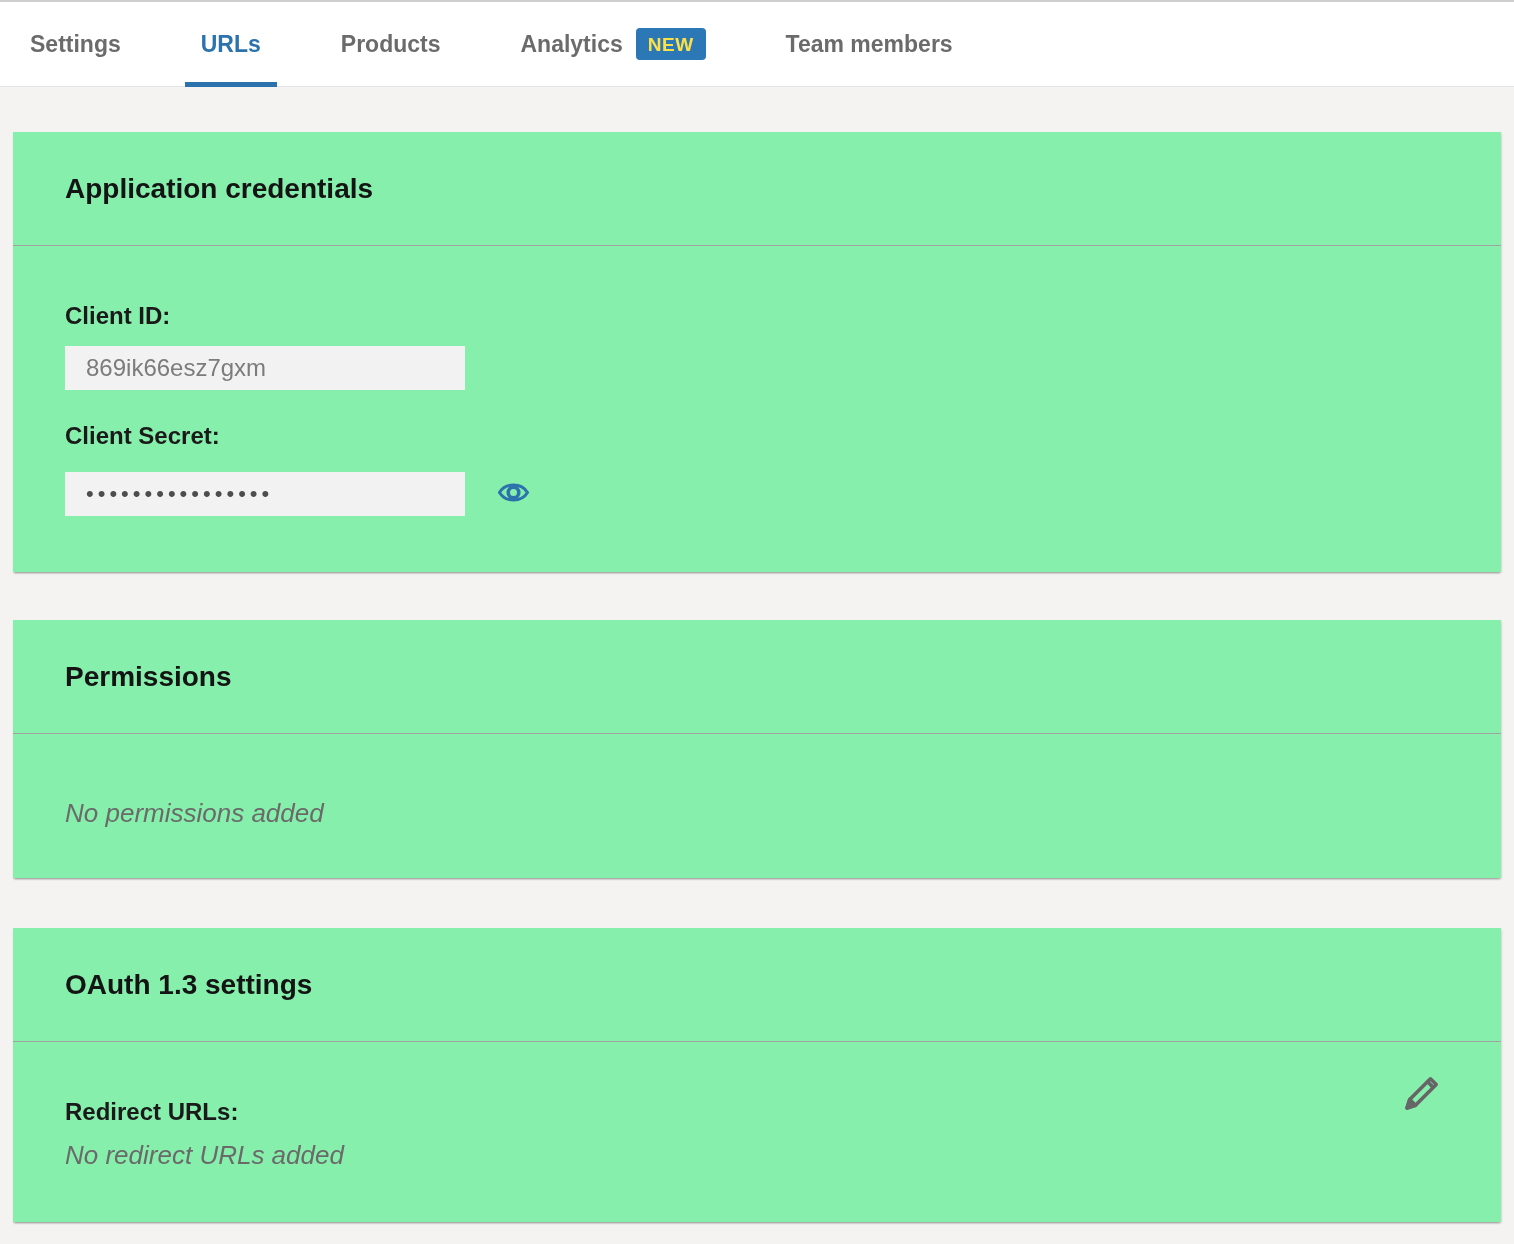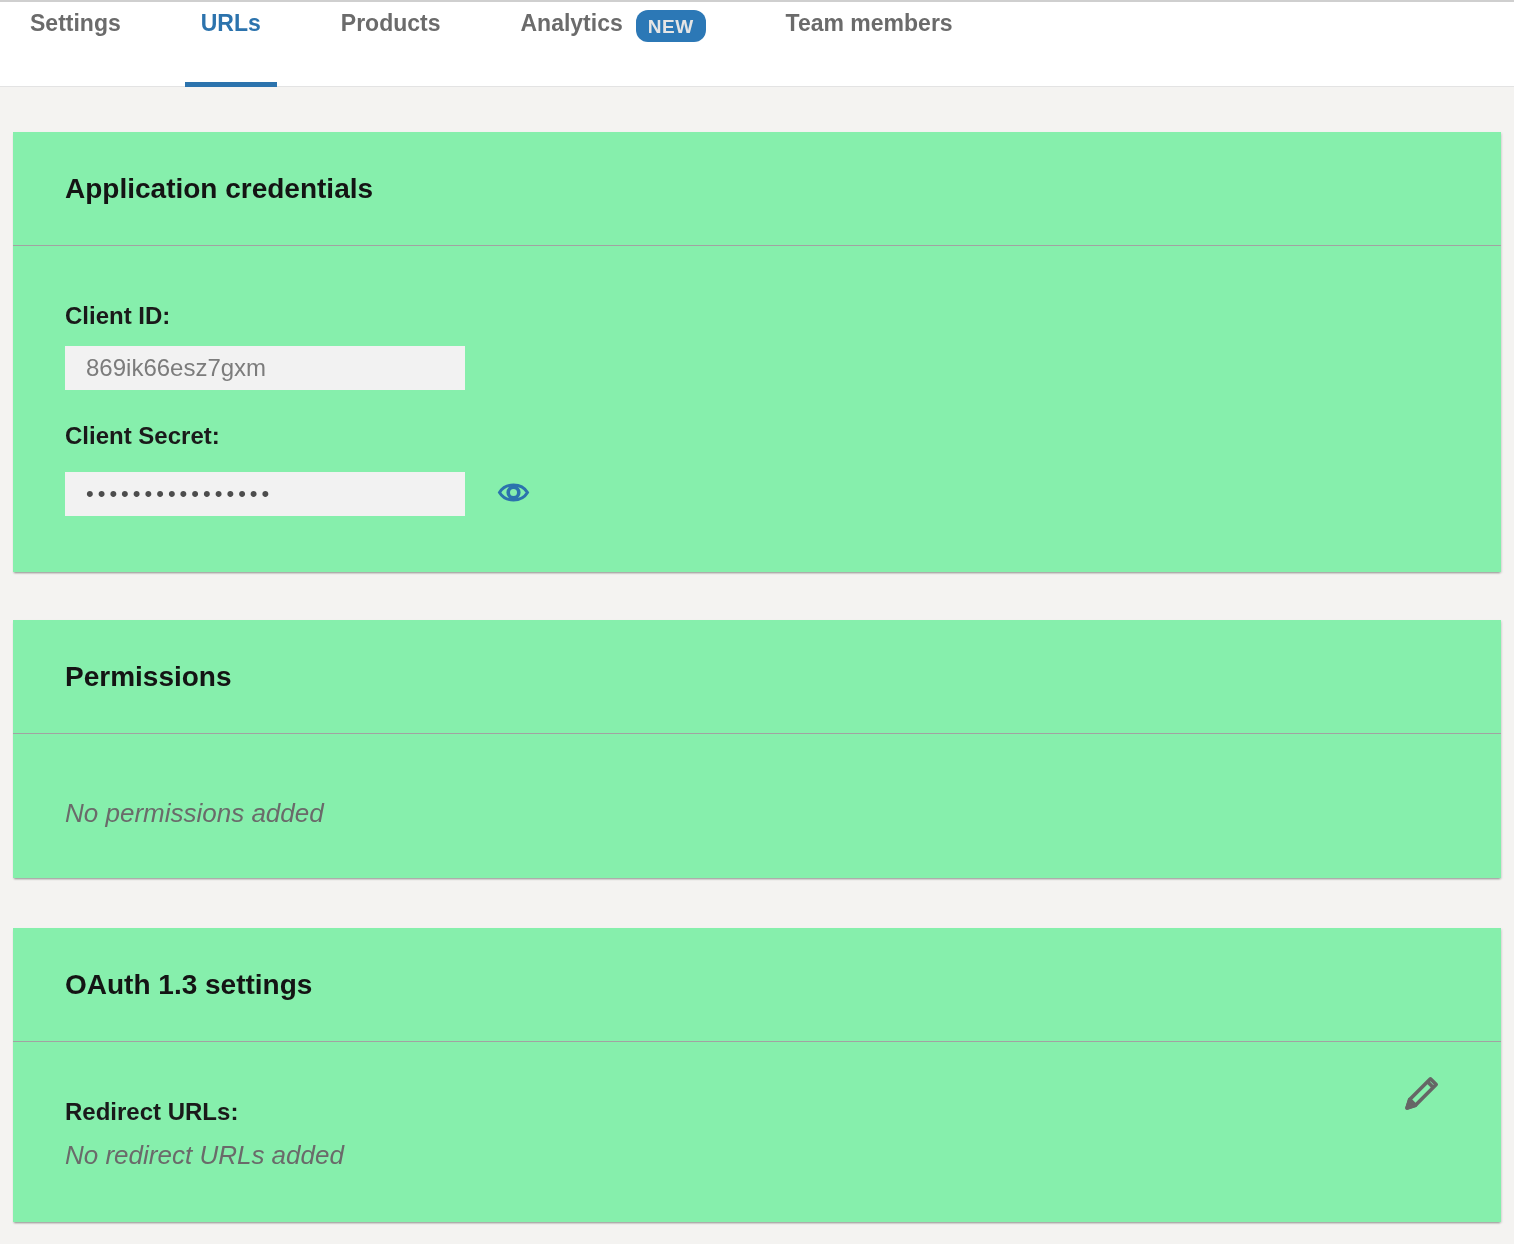--- a/index.html
+++ b/index.html
@@ -16,22 +16,22 @@
     background: #ffffff;
     height: 87px;
     border-top: 2px solid #cfcfcf;
     border-bottom: 1px solid #e3e3e3;
     display: flex;
     align-items: stretch;
     padding-left: 14px;
   }
   .tab {
     display: flex;
-    align-items: flex-start;
-    padding: 8px 16px;
+    align-items: center;
+    padding: 0 16px;
     margin-right: 48px;
     font-size: 23px;
     font-weight: 600;
     color: #6b6b6b;
     position: relative;
     cursor: pointer;
     white-space: nowrap;
   }
   .tab.active {
     color: #2c73ad;
@@ -42,26 +42,26 @@
     left: 0;
     right: 0;
     bottom: -1px;
     height: 5px;
     background: #2c73ad;
   }
   .badge {
     display: inline-block;
     margin-left: 13px;
     background: #2c78b6;
-    color: #e5e5e5;
+    color: #fde047;
     font-size: 19px;
     font-weight: 700;
     line-height: 1;
     padding: 7px 12px 6px;
-    border-radius: 12px;
+    border-radius: 4px;
     letter-spacing: 0.5px;
   }
 
   
   .content { padding: 0 13px; }
   .card {
     background: #86efac;
     box-shadow: 0 2px 2px -1px rgba(0,0,0,0.35), 1px 1px 2px rgba(0,0,0,0.10);
   }
   .card-1 { margin-top: 45px; }

